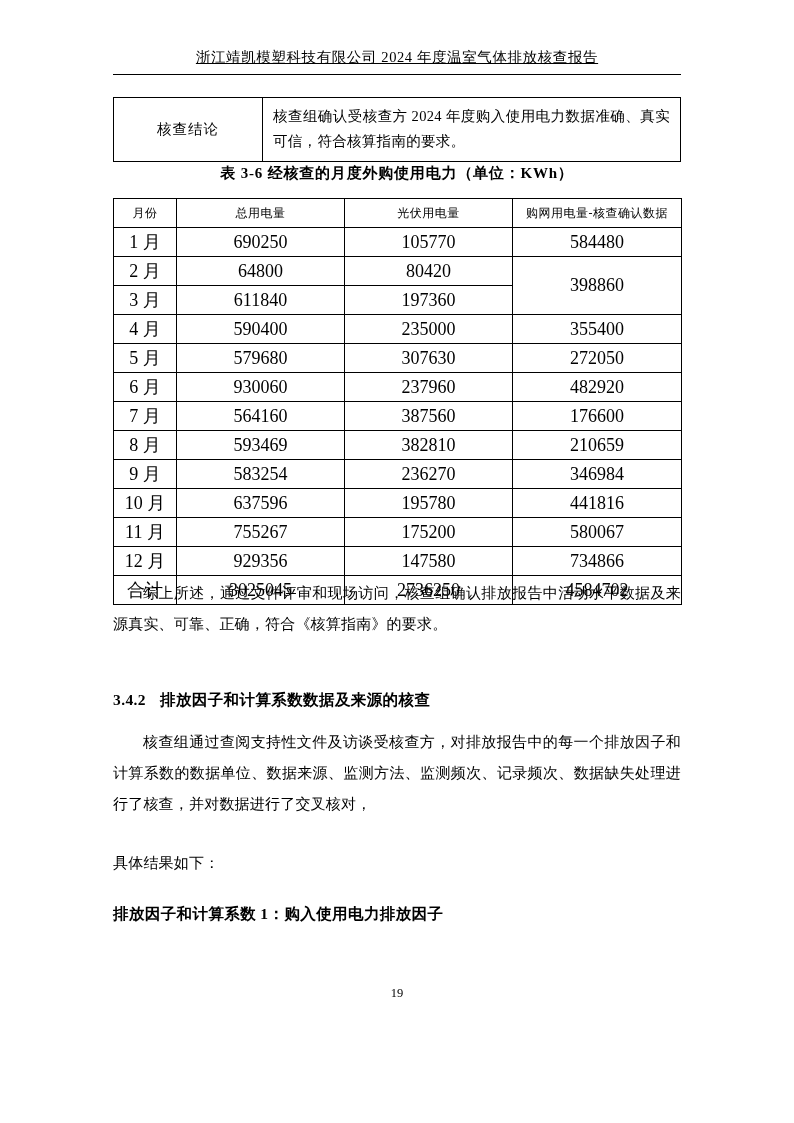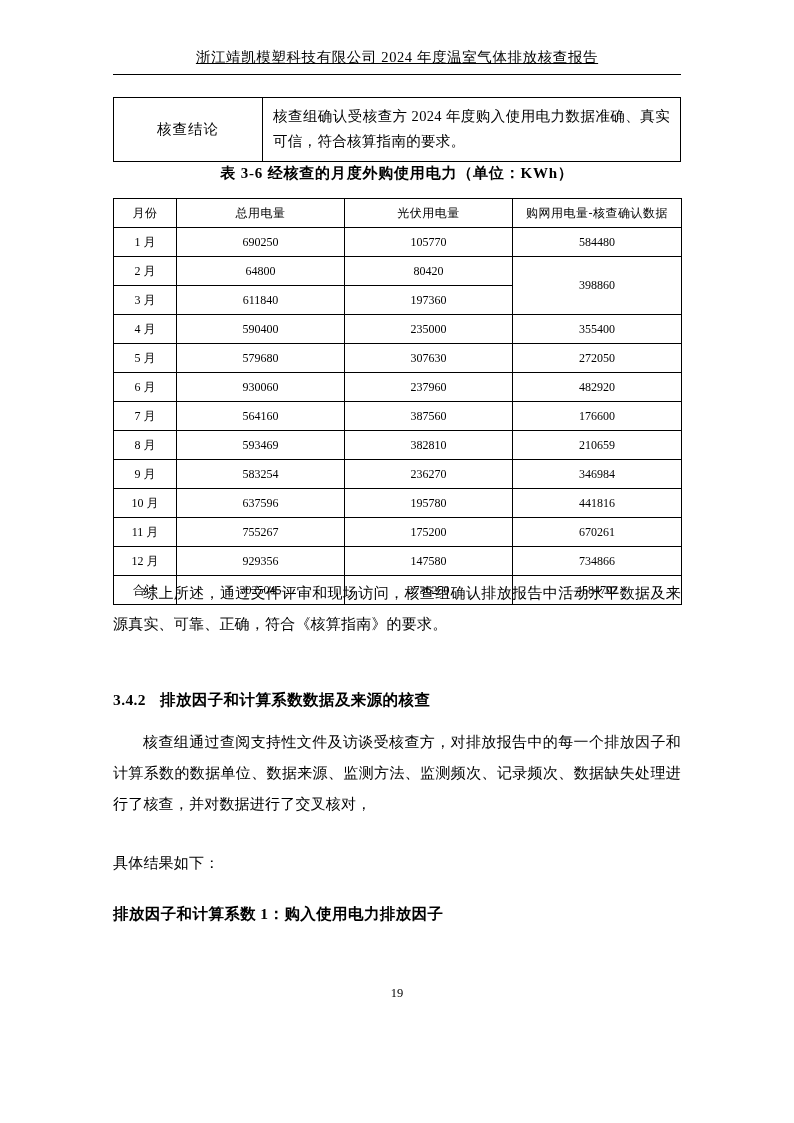--- a/index.html
+++ b/index.html
@@ -93,21 +93,21 @@
     width: 568px;
     border-collapse: collapse;
     table-layout: fixed;
   }
   .elec-table th,
   .elec-table td {
     border: 1.1px solid #000;
     height: 28px;
     text-align: center;
     vertical-align: middle;
-    font-size: 12px;
+    font-size: 18px;
     font-weight: normal;
     padding: 0 2px;
   }
   .elec-table thead th {
     font-size: 12px;
     letter-spacing: 0.5px;
   }
   .col-month { width: 63px; }
   .col-total { width: 168px; }
   .col-pv    { width: 168px; }
@@ -263,21 +263,21 @@
       <tr>
         <td>10 月</td>
         <td class="num">637596</td>
         <td class="num">195780</td>
         <td class="num">441816</td>
       </tr>
       <tr>
         <td>11 月</td>
         <td class="num">755267</td>
         <td class="num">175200</td>
-        <td class="num">670261</td>
+        <td class="num">580067</td>
       </tr>
       <tr>
         <td>12 月</td>
         <td class="num">929356</td>
         <td class="num">147580</td>
         <td class="num">734866</td>
       </tr>
       <tr>
         <td>合计</td>
         <td class="num">3025045</td>

